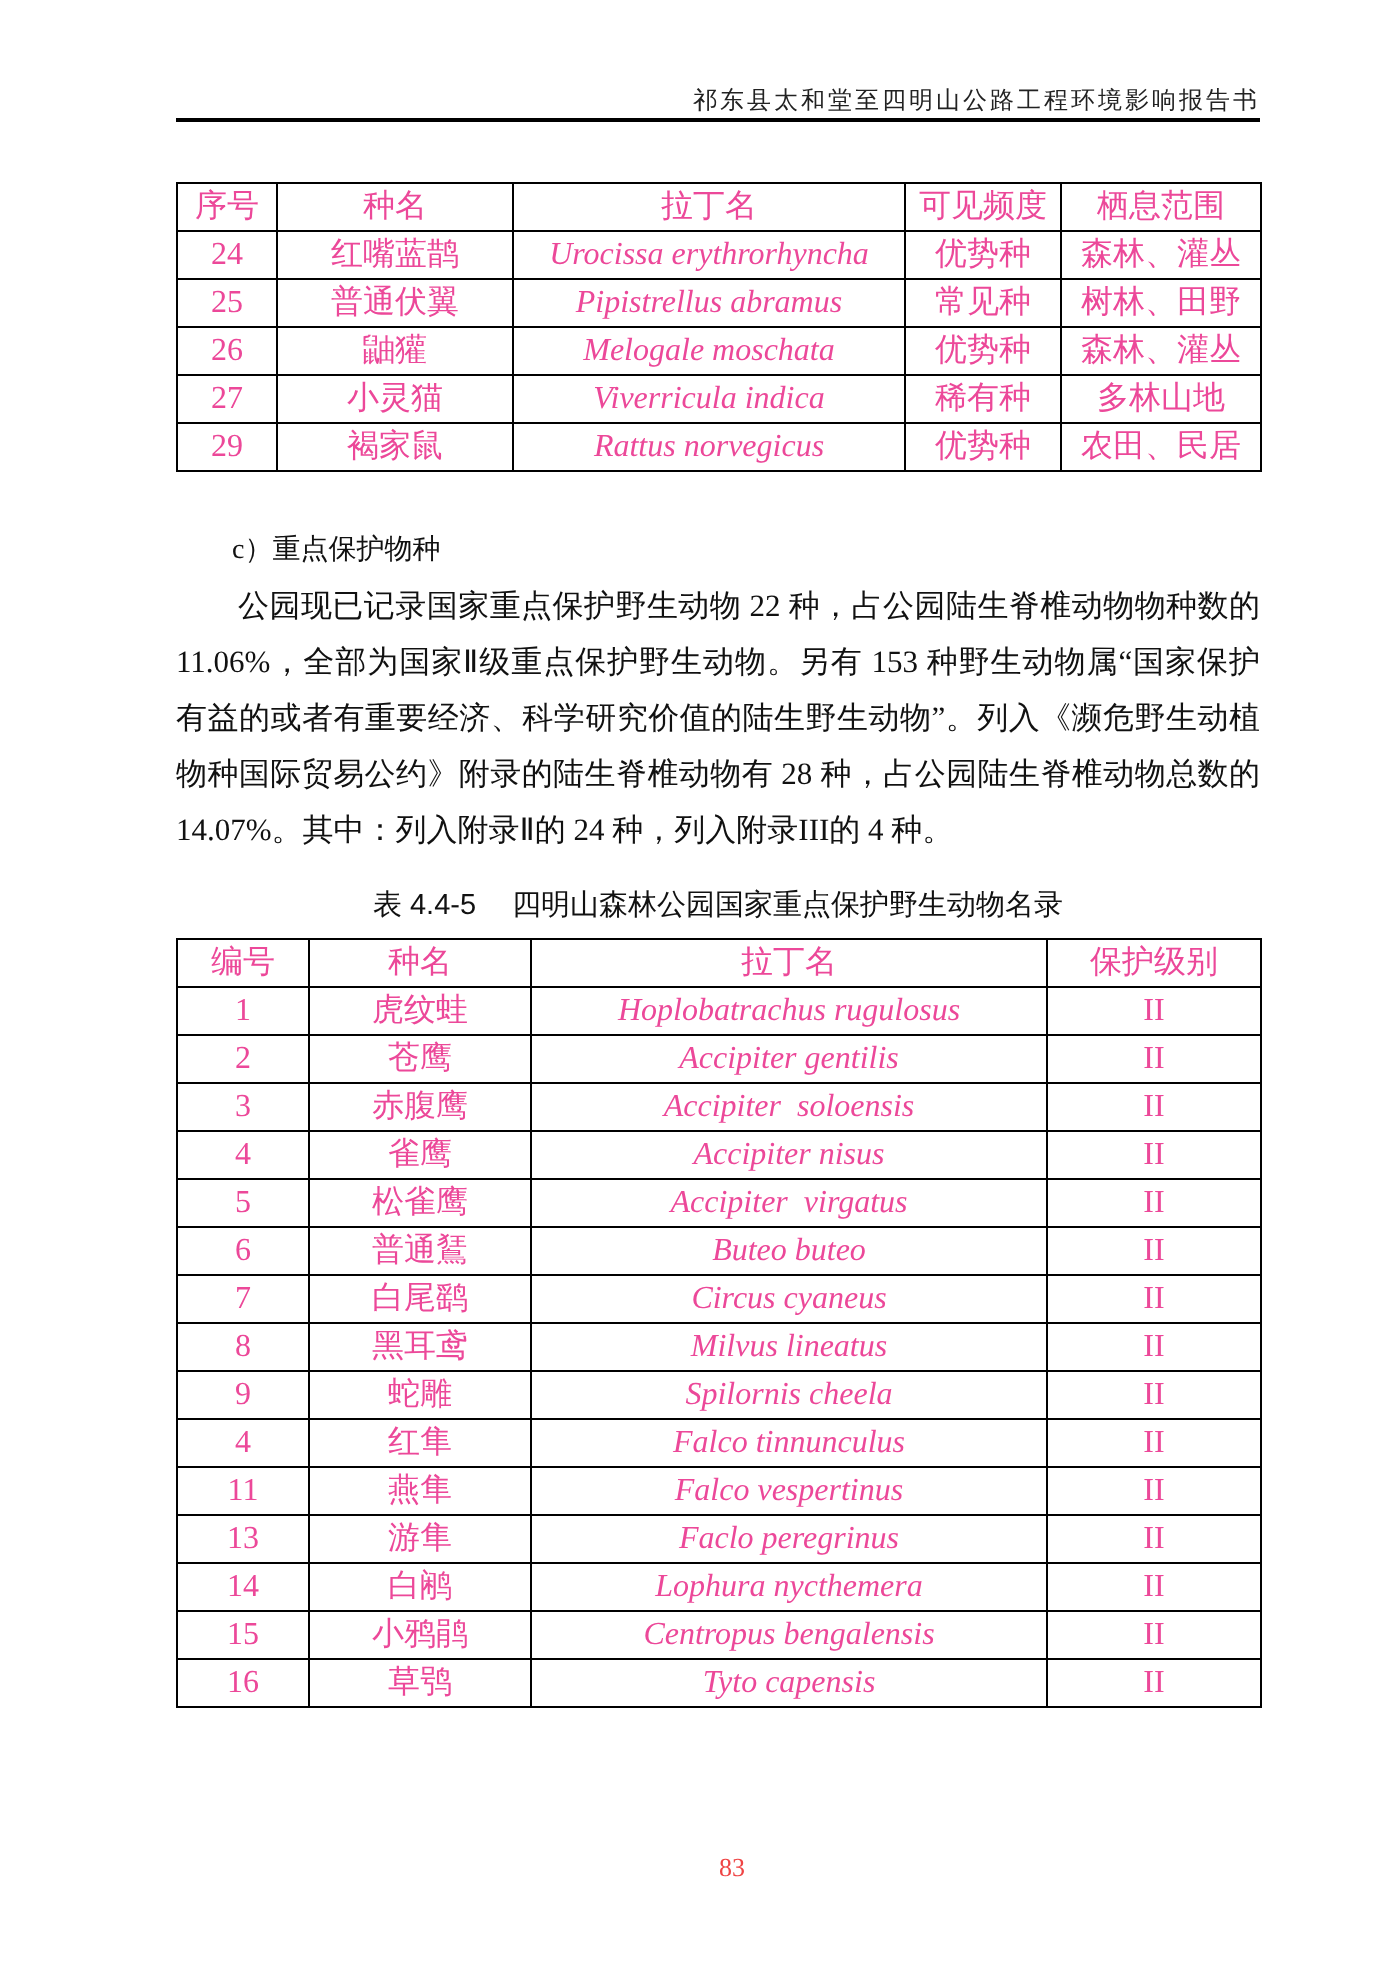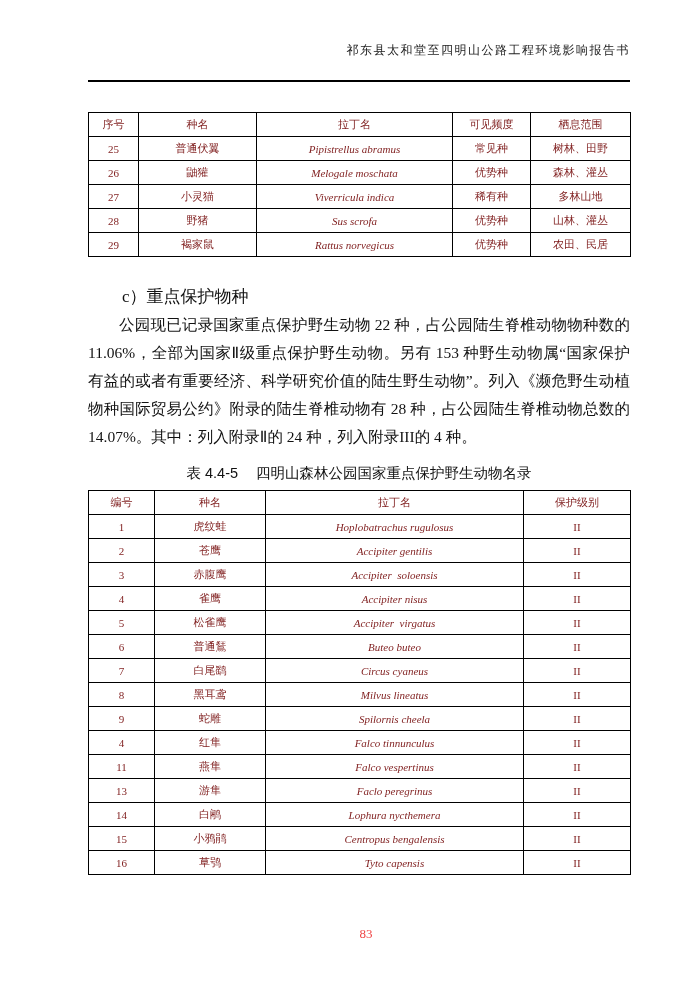--- a/index.html
+++ b/index.html
@@ -9,53 +9,53 @@
     color:#111;
     font-family:"Liberation Serif","DejaVu Serif",serif;
     position:relative;
     overflow:hidden;
   }
   .content{margin:0 70px 0 88px;width:542px;}
 
   
   .running-header{
     margin-top:42px;
-    padding-bottom:21px;
+    padding-bottom:0;
     border-bottom:2px solid #000;
     text-align:right;
     font-size:12px;
     letter-spacing:1.5px;
     color:#222;
   }
 
   
   table{
     border-collapse:collapse;
     table-layout:fixed;
     width:542px;
-    font-size:11px;
-    color:#7f1d1d;
+    font-size:16px;
+    color:#ec4899;
   }
   th,td{
     border:1px solid #000;
     height:23px;
     padding:0 2px;
     text-align:center;
     vertical-align:middle;
     font-weight:normal;
     overflow:hidden;
   }
   td.latin{font-style:italic;white-space:pre;}
   .table-one{margin-top:30px;}
   .table-two{margin-top:7px;}
 
   
   .section-heading{
     margin:26px 0 0 0;
-    font-size:17px;
+    font-size:14px;
     line-height:28px;
     text-indent:2em;
     font-weight:normal;
   }
   .body-paragraph{
     margin:0;
     font-size:15.5px;
     line-height:28px;
     text-indent:2em;
     text-align:justify;
@@ -102,46 +102,46 @@
         <tr>
           <th>序号</th>
           <th>种名</th>
           <th>拉丁名</th>
           <th>可见频度</th>
           <th>栖息范围</th>
         </tr>
       </thead>
     <tbody>
         <tr>
+          <td>24</td>
+          <td>红嘴蓝鹊</td>
+          <td class="latin">Urocissa erythrorhyncha</td>
+          <td>优势种</td>
+          <td>森林、灌丛</td>
+        </tr>
+        <tr>
           <td>25</td>
           <td>普通伏翼</td>
           <td class="latin">Pipistrellus abramus</td>
           <td>常见种</td>
           <td>树林、田野</td>
         </tr>
         <tr>
           <td>26</td>
           <td>鼬獾</td>
           <td class="latin">Melogale moschata</td>
           <td>优势种</td>
           <td>森林、灌丛</td>
         </tr>
         <tr>
           <td>27</td>
           <td>小灵猫</td>
           <td class="latin">Viverricula indica</td>
           <td>稀有种</td>
           <td>多林山地</td>
-        </tr>
-        <tr>
-          <td>28</td>
-          <td>野猪</td>
-          <td class="latin">Sus scrofa</td>
-          <td>优势种</td>
-          <td>山林、灌丛</td>
         </tr>
         <tr>
           <td>29</td>
           <td>褐家鼠</td>
           <td class="latin">Rattus norvegicus</td>
           <td>优势种</td>
           <td>农田、民居</td>
         </tr>
       </tbody>
   </table>

